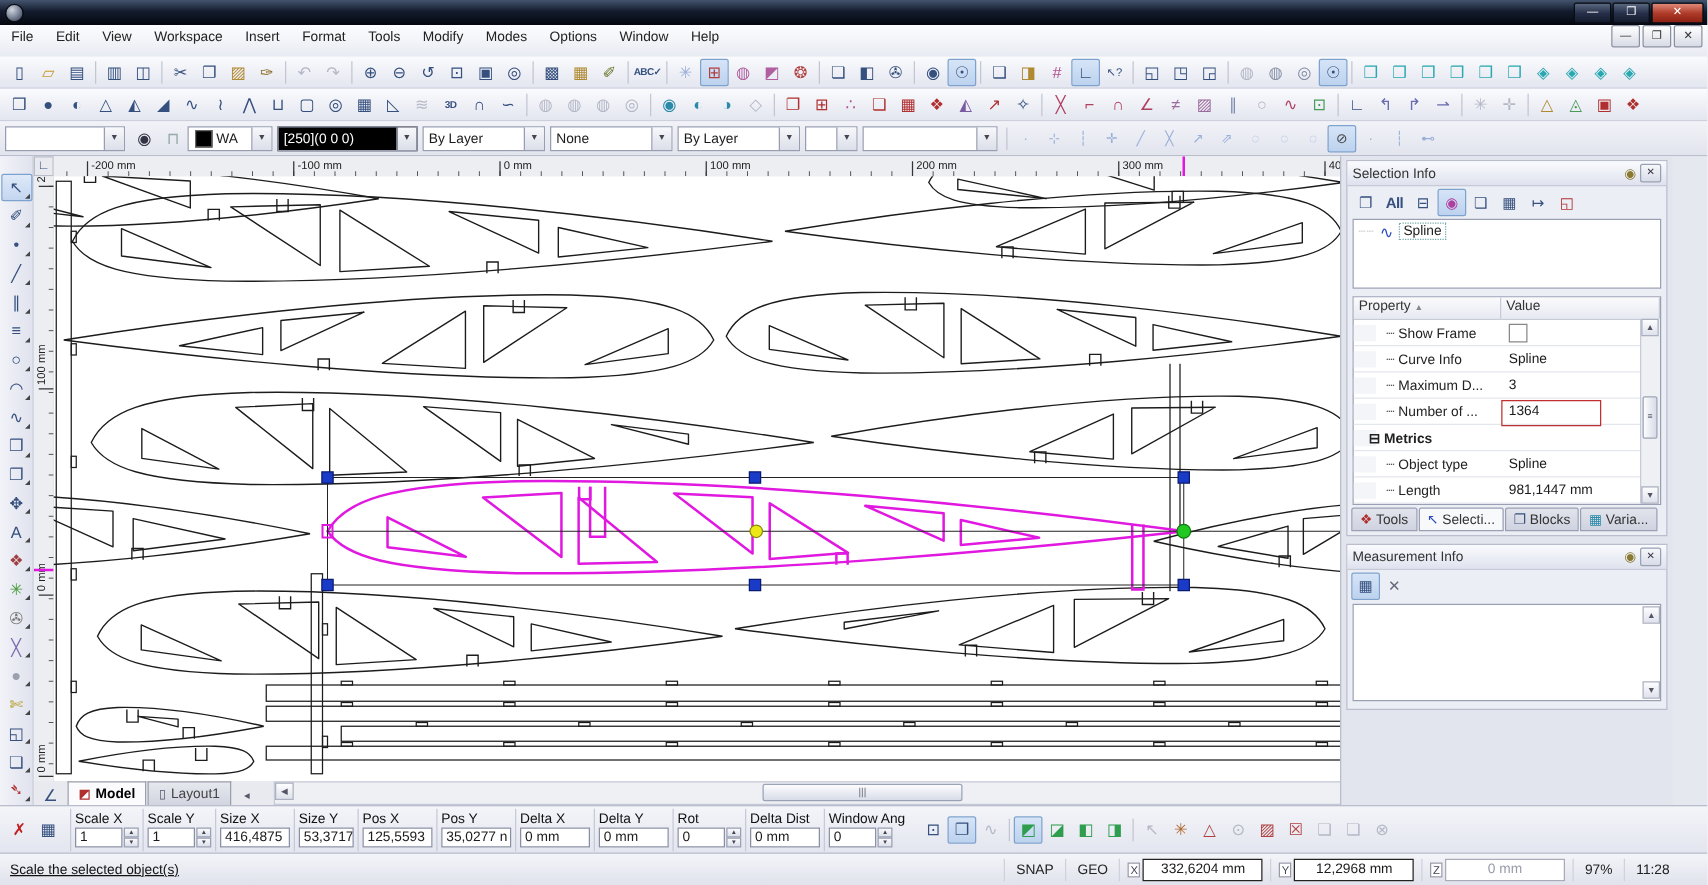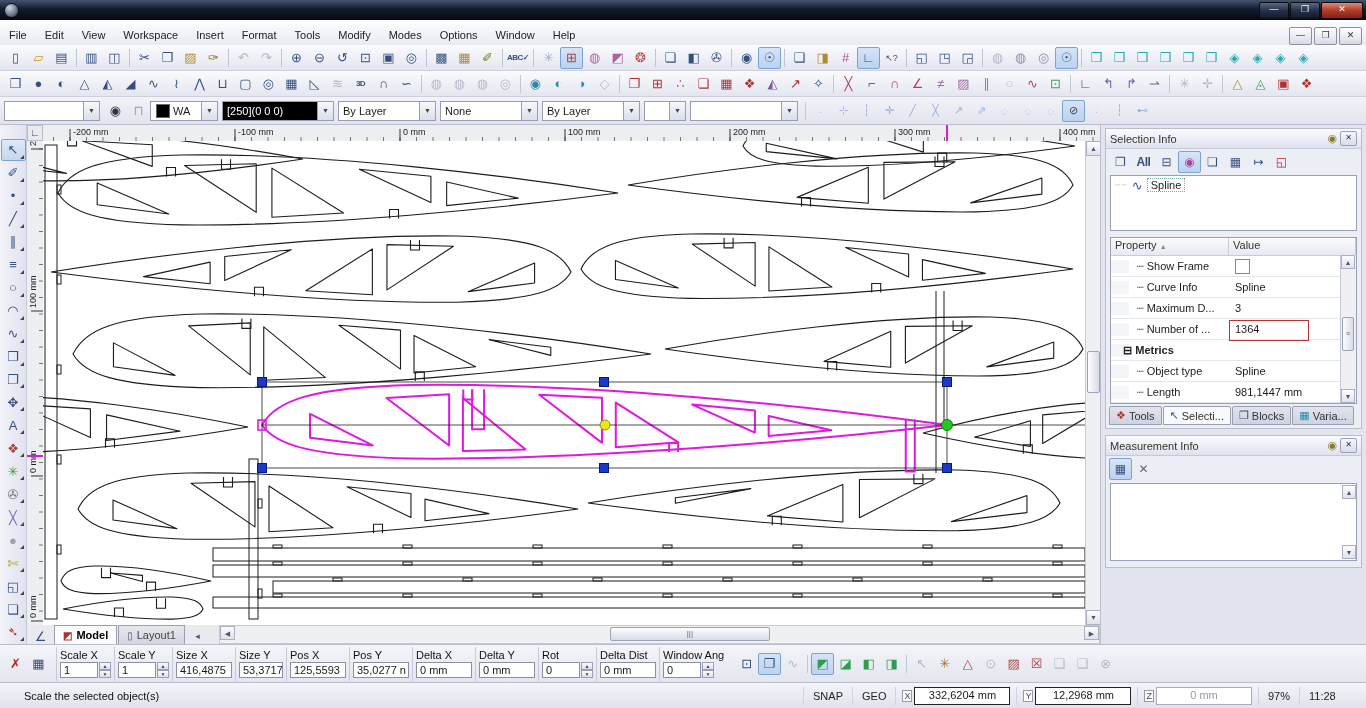--- a/index.html
+++ b/index.html
@@ -11,21 +11,21 @@
   #titlebar .appicon{width:13px;height:13px;border-radius:50%;margin:0 5px 0 4px;
     background:radial-gradient(circle at 35% 30%,#cfd6e2,#6a7487 60%,#2a3040);border:1px solid #0a0d14;}
   #titlebar .ttext{font-size:11px;text-shadow:0 1px 2px #000;}
   #titlebar .winbtns{margin-left:auto;display:flex;padding-right:3px;}
   .wbtn{width:28px;height:15px;margin-left:1px;border:1px solid #0a0d14;border-radius:2px;
     background:linear-gradient(#5a6activity880,#27304a 50%,#141b2c);color:#fff;font-size:9px;line-height:13px;text-align:center;}
   .wbtn{background:linear-gradient(#5a6880,#27304a 50%,#141b2c);}
   .wbtn.close{width:40px;background:linear-gradient(#e08a7a,#b03c2a 50%,#8a2012);}
   
   #menubar{position:absolute;left:0;top:20px;width:1366px;height:25px;
-    background:linear-gradient(#fcfdfe,#e9ebf3);border-bottom:1px solid #c9ccd8;display:flex;align-items:flex-end;}
+    background:linear-gradient(#fcfdfe,#e9ebf3);border-bottom:1px solid #c9ccd8;display:flex;align-items:flex-start;}
   #menubar .mitem{padding:4px 9px;color:#222;}
   #menubar .mdibtns{margin-left:auto;display:flex;padding-right:4px;}
   .mdib{width:21px;height:16px;margin-left:2px;border:1px solid #8a90a0;border-radius:2px;
     background:linear-gradient(#ffffff,#d8dbe6);font-size:9px;line-height:14px;text-align:center;color:#333;}
   
   .tbar{position:absolute;left:0;width:1366px;height:26px;display:flex;align-items:center;
     background:linear-gradient(#fafbfd,#e4e6f0);border-bottom:1px solid #cdd0dc;padding-left:4px;box-sizing:border-box;}
   #tb1{top:45px;} #tb2{top:71px;}
   .tbgroup{display:flex;align-items:center;}
   .tsep{width:1px;height:18px;background:#c2c5d2;margin:0 3px;}
@@ -66,21 +66,21 @@
     border:1px solid #9aa2b6;border-radius:2px;box-sizing:border-box;}
   #bottomrow{position:absolute;left:0;top:500px;width:1073px;height:19px;background:#e9eaf0;display:flex;align-items:stretch;}
   .sheettab{display:flex;align-items:center;padding:0 8px;border:1px solid #9aa0ac;border-bottom:none;
     background:linear-gradient(#e6e8ee,#d2d5e0);color:#444;margin-right:1px;font-size:11px;}
   .sheettab.active{background:#fbfbfd;font-weight:bold;color:#000;}
   .sheettab .ticon{margin-right:4px;font-size:10px;}
   #hscroll{flex:1;position:relative;background:#eef0f4;border:1px solid #c6cad8;margin-left:10px;}
   #hthumb{position:absolute;left:390px;top:1px;width:160px;height:14px;background:linear-gradient(#fdfdfe,#d8dce8);
     border:1px solid #9aa2b6;border-radius:2px;box-sizing:border-box;text-align:center;font-size:8px;color:#667;line-height:12px;}
   
-  #rightpanels{position:absolute;left:1100px;top:0;width:266px;height:519px;background:#e2e4ee;
+  #rightpanels{position:absolute;left:1072px;top:0;width:266px;height:519px;background:#e2e4ee;
     border-left:1px solid #b9bdcc;box-sizing:border-box;padding:3px 4px;}
   .panel{background:#eceef5;border:1px solid #b9bdcc;margin-bottom:6px;}
   .ptitle{height:19px;display:flex;align-items:center;padding:0 4px;
     background:linear-gradient(#fafbfe,#dfe2ee);border-bottom:1px solid #c5c9d8;color:#333;}
   .ptitle .pbtns{margin-left:auto;display:flex;align-items:center;}
   .pinicon{font-size:11px;color:#8a7a30;margin-right:3px;}
   .pclose{width:15px;height:13px;border:1px solid #98a0b4;border-radius:2px;background:linear-gradient(#f6f7fa,#d8dce8);
     font-size:8px;line-height:11px;text-align:center;color:#334;}
   .ptools{height:25px;display:flex;align-items:center;padding:0 3px;}
   .ptools .tbtn{font-size:12px;}
@@ -120,21 +120,21 @@
   .ifield .lab{height:14px;line-height:14px;color:#111;white-space:nowrap;}
   .ifield .vwrap{display:flex;align-items:center;}
   .ifield .val{height:16px;background:#fff;border:1px solid #8a90a4;padding:0 3px;line-height:15px;box-sizing:border-box;white-space:nowrap;overflow:hidden;}
   .spin{width:12px;height:16px;margin-left:1px;display:flex;flex-direction:column;}
   .spin div{flex:1;border:1px solid #9aa0b4;background:linear-gradient(#fbfbfd,#dde0ea);
     font-size:5px;line-height:6px;text-align:center;color:#445;}
   #insp-right{display:flex;align-items:center;margin-left:8px;}
   
   #statusbar{position:absolute;left:0;top:682px;width:1366px;height:26px;
     background:linear-gradient(#f4f5f9,#e0e2ec);border-top:1px solid #b9bdcc;display:flex;align-items:center;box-sizing:border-box;}
-  #statusbar .msg{padding-left:24px;color:#111;}
+  #statusbar .msg{padding-left:8px;color:#111;text-decoration:underline;}
   #statusbar .right{margin-left:auto;display:flex;align-items:center;}
   .sitem{padding:0 9px;color:#222;border-left:1px solid #cfd2dc;height:18px;display:flex;align-items:center;}
   .coord{display:flex;align-items:center;border-left:1px solid #cfd2dc;padding:0 6px;}
   .coord .cicon{font-size:9px;color:#445;margin-right:2px;border:1px solid #99a;padding:0 1px;background:#fff;}
   .coord .cval{width:88px;height:16px;border:1px solid #222;background:#fff;padding:0 3px;line-height:15px;text-align:center;}
   .coord.dim .cval{border-color:#aab;color:#99a;}
   svg text{font-family:"Liberation Sans",sans-serif;}
 </style>
 </head>
 <body>

